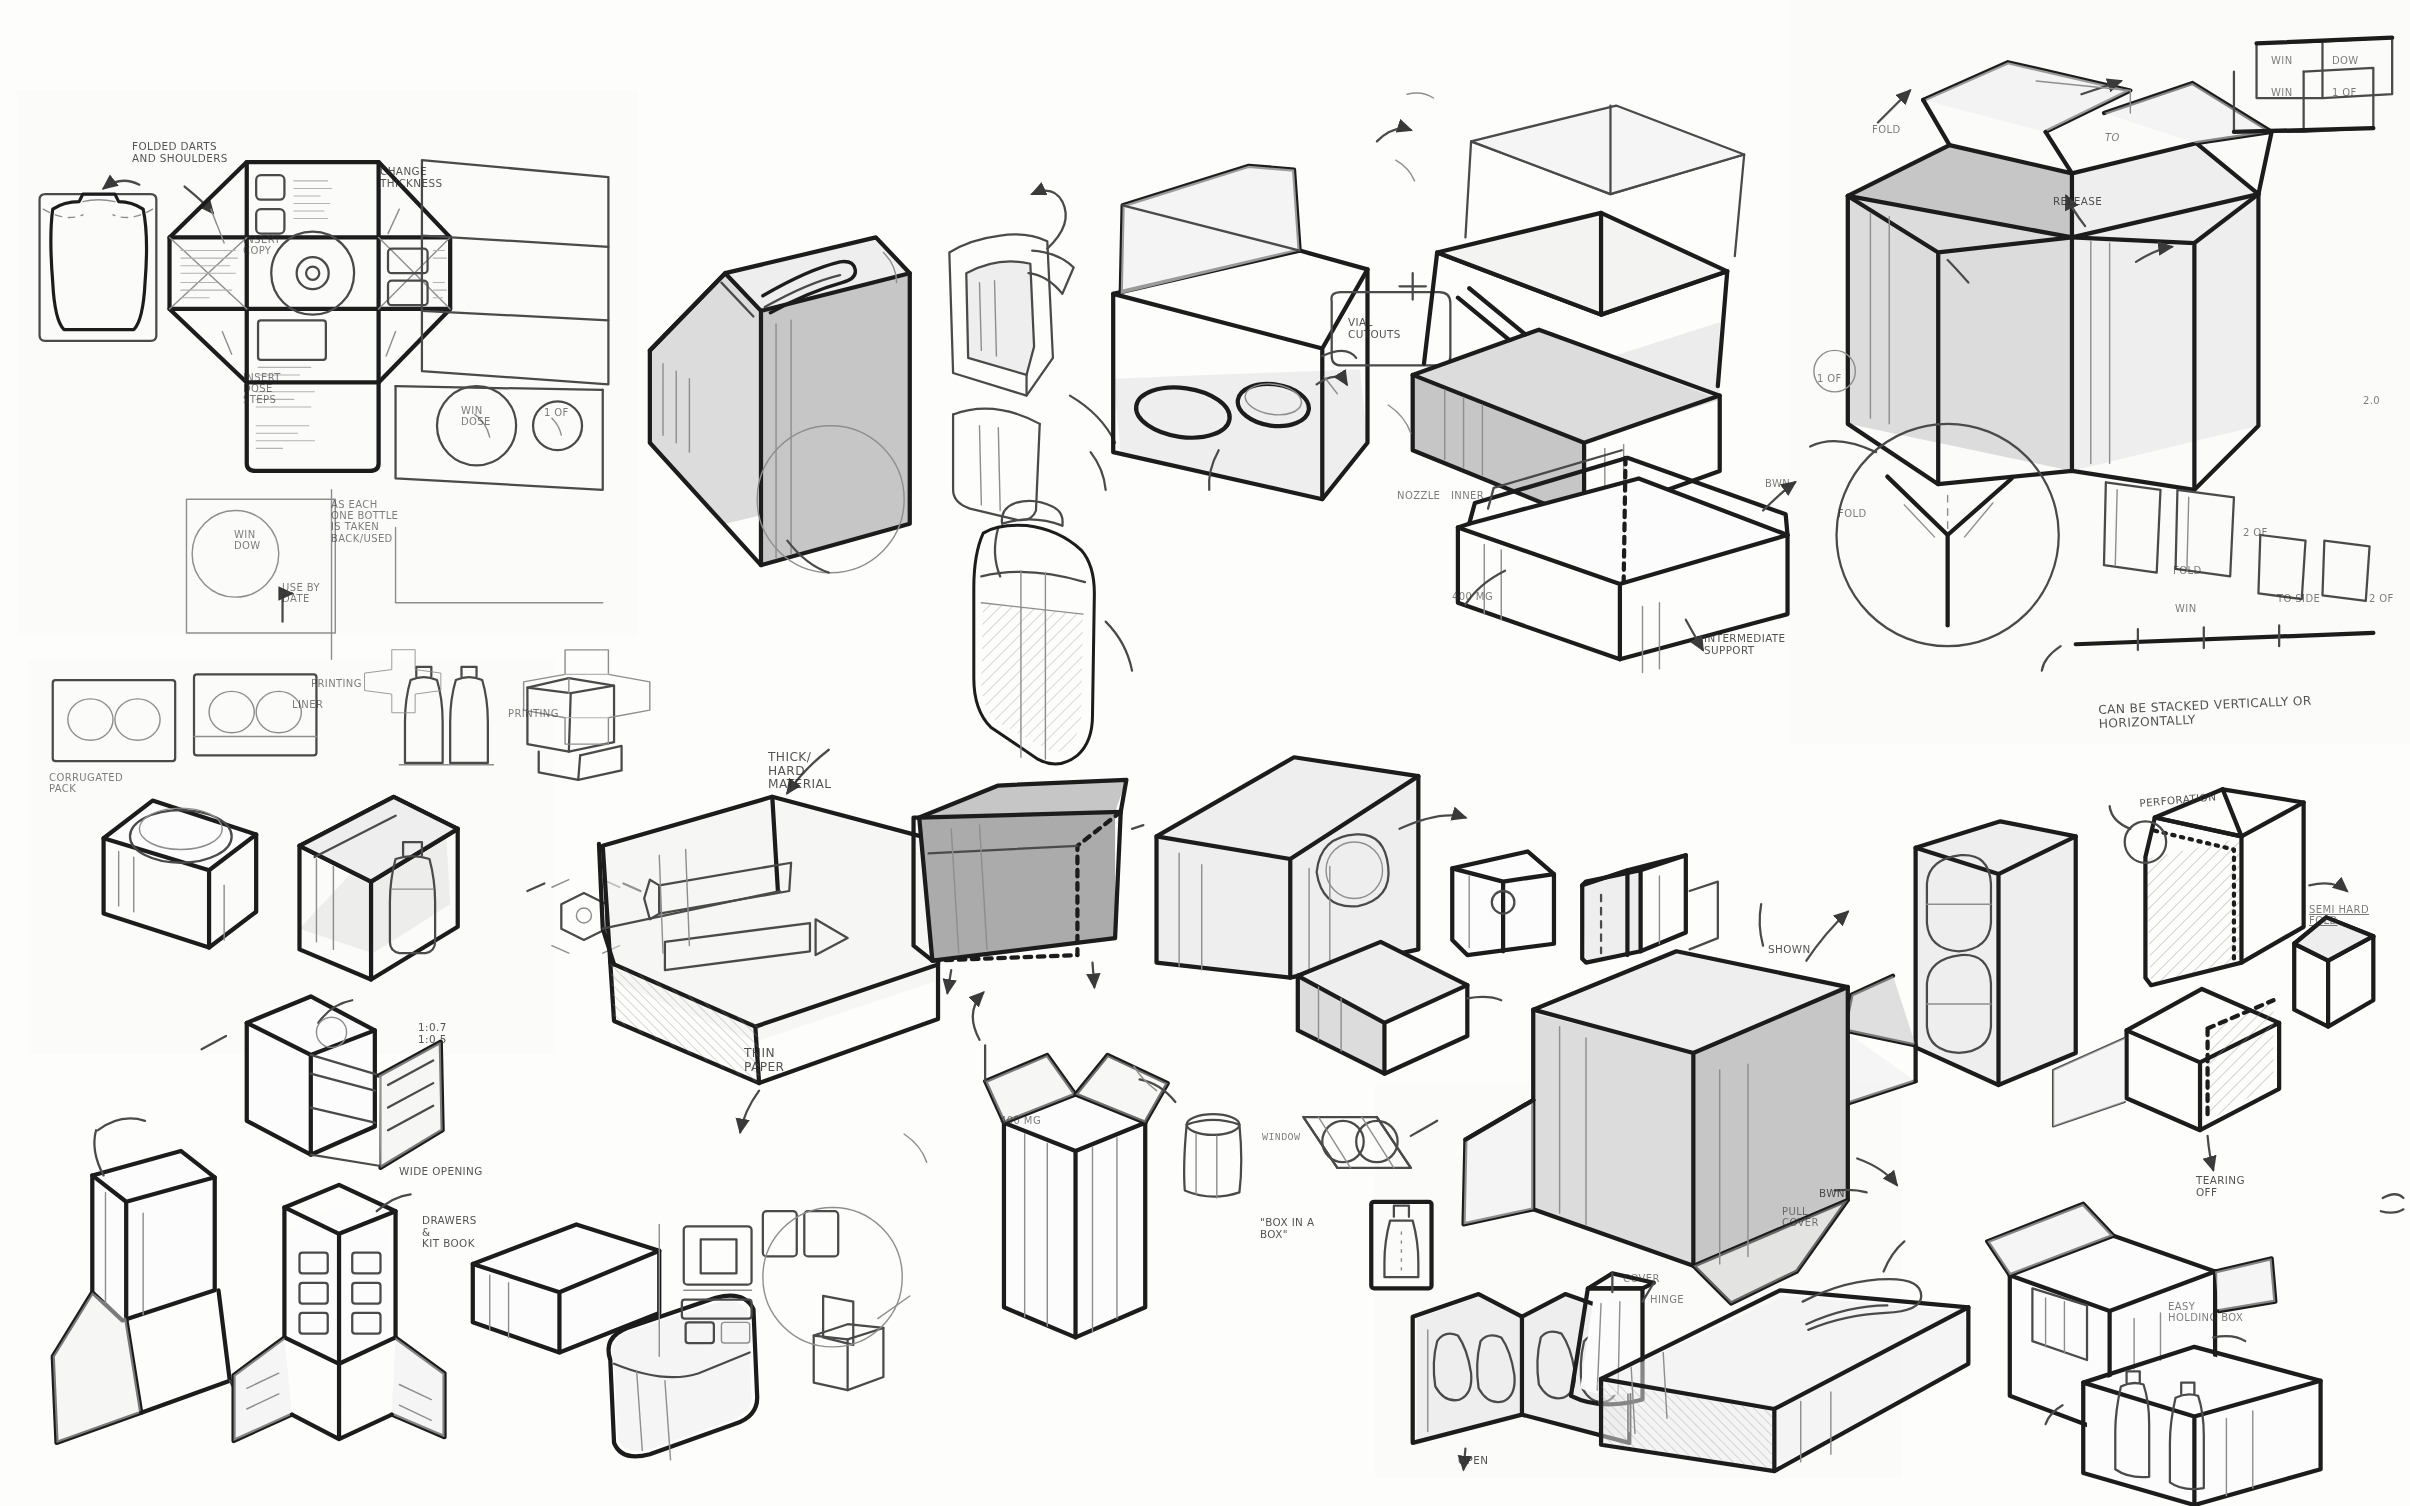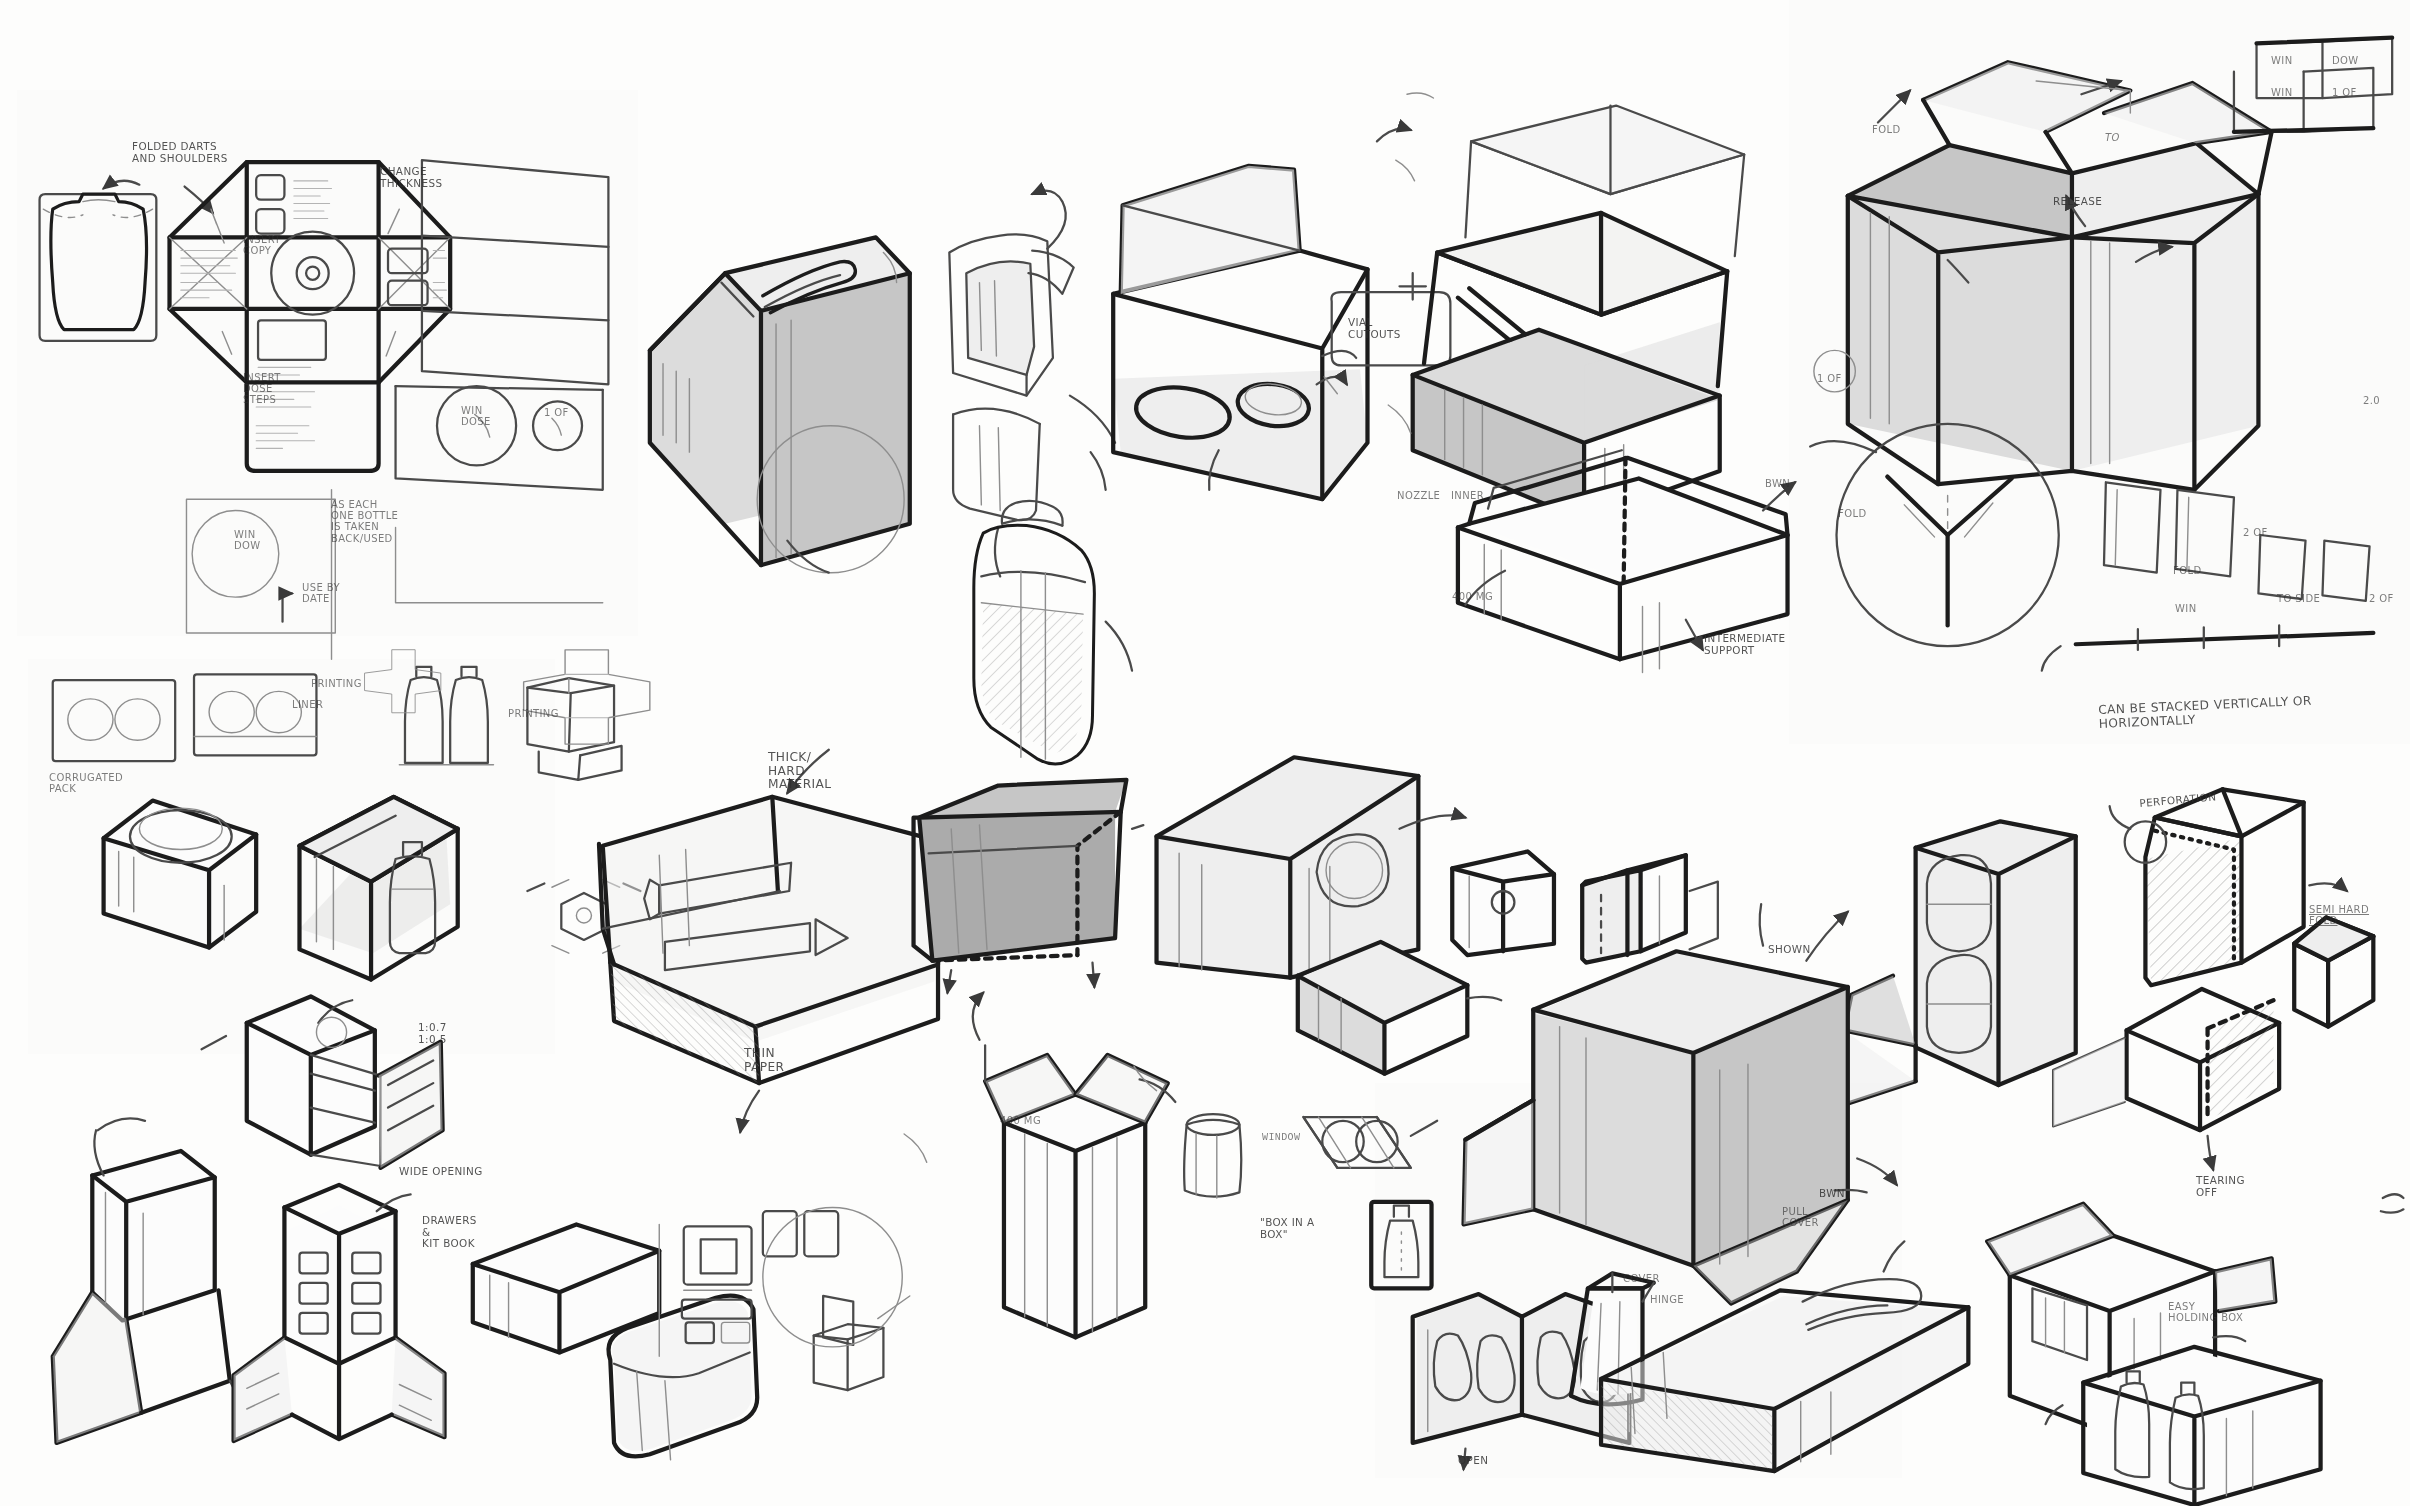--- a/index.html
+++ b/index.html
@@ -643,21 +643,21 @@
 THICKNESS</div>
     <div class="note xs" style="left:243px;top:234px;">INSERT
 COPY</div>
     <div class="note xs" style="left:243px;top:372px;">INSERT
 DOSE
 STEPS</div>
     <div class="note xs" style="left:331px;top:499px;">AS EACH
 ONE BOTTLE
 IS TAKEN
 BACK/USED</div>
-    <div class="note xs" style="left:282px;top:582px;margin-left:20px;">USE BY
+    <div class="note xs" style="left:282px;top:582px;">USE BY
 DATE</div>
     <div class="note xs" style="left:461px;top:405px;">WIN
 DOSE</div>
     <div class="note xs" style="left:544px;top:407px;">1 OF</div>
     <div class="note xs" style="left:234px;top:529px;">WIN
 DOW</div>
     <div class="note sm" style="left:1348px;top:317px;">VIAL
 CUTOUTS</div>
     <div class="note xs" style="left:1403px;top:490px;padding-left:48px;">INNER</div>
     <div class="note sm" style="left:2053px;top:196px;">RELEASE</div>

